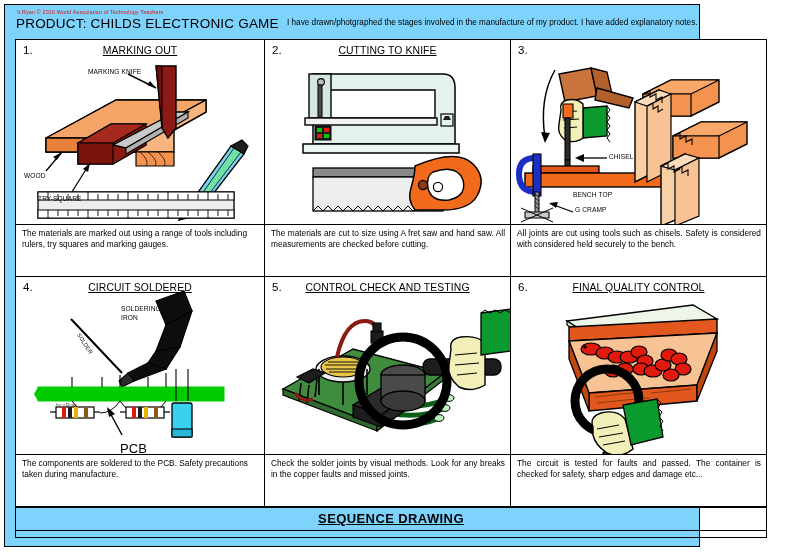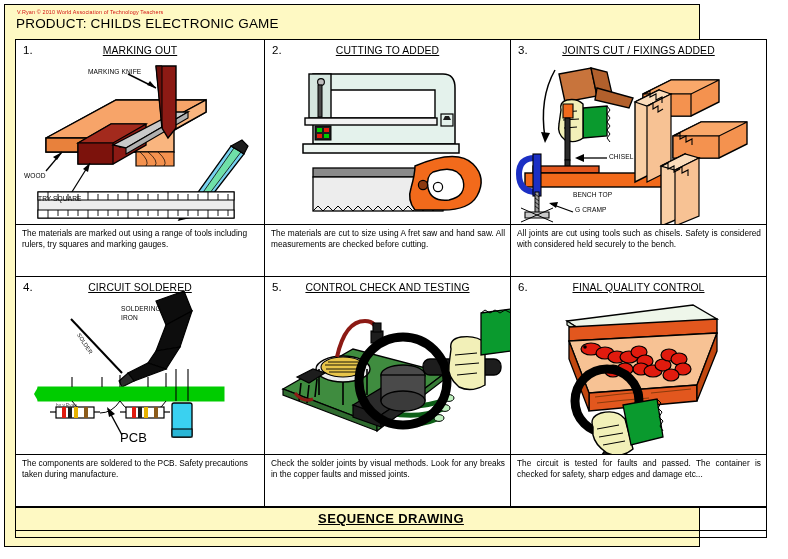--- a/index.html
+++ b/index.html
@@ -3,21 +3,21 @@
 <meta charset="utf-8">
 <style>
   html,body{margin:0;padding:0;background:#ffffff;}
   body{
     width:788px;height:559px;overflow:hidden;
     font-family:"Liberation Sans", sans-serif;
     color:#000;
   }
   .page{
     position:absolute;left:4px;top:4px;width:696px;height:543px;
-    border:1.5px solid #000;background:#fef9c3;box-sizing:border-box;text-decoration:underline;
+    border:1.5px solid #000;background:#7dd3fc;box-sizing:border-box;text-decoration:underline;
   }
   
   .header{position:absolute;left:0;top:0;width:100%;height:34px;}
   .copyright{
     position:absolute;left:12px;top:4px;
     font-size:5.4px;color:#d31212;letter-spacing:.15px;white-space:nowrap;
   }
   .product-title{
     position:absolute;left:11px;top:11px;
     font-size:13.5px;letter-spacing:.2px;white-space:nowrap;
@@ -64,20 +64,21 @@
   svg{display:block;}
 </style>
 </head>
 <body>
 
 <div class="page">
 
   <div class="header">
     <div class="copyright">V.Ryan © 2010 World Association of Technology Teachers</div>
     <div class="product-title">PRODUCT: CHILDS ELECTRONIC GAME</div>
+    <div class="header-note">I have drawn/photgraphed the stages involved in the manufacture of my product. I have added explanatory notes.</div>
   </div>
 
   <div class="grid">
 
     <div class="row r1">
 
       <div class="cell c1 art">
         <div class="num">1.</div>
         <div class="ttl"><span>MARKING OUT</span></div>
 
@@ -169,21 +170,21 @@
           </g>
         </svg>
 
         <div class="lbl" style="left:72px;top:28px;">MARKING KNIFE</div>
         <div class="lbl" style="left:8px;top:132px;">WOOD</div>
         <div class="lbl" style="left:22px;top:155px;">TRY-SQUARE</div>
       </div>
 
       <div class="cell c2 art">
         <div class="num">2.</div>
-        <div class="ttl"><span>CUTTING TO ADDED</span></div>
+        <div class="ttl"><span>CUTTING TO KNIFE</span></div>
 
         <svg width="246" height="186" viewBox="0 0 246 186">
 
           <path d="M48,34 L178,34 Q190,34 190,48 L190,104 L48,104 Z" fill="#e4f2ec" stroke="#000" stroke-width="1.5"></path>
           <path d="M62,50 L170,50 L170,78 L62,78 Z" fill="#ffffff" stroke="#000" stroke-width="1.4"></path>
           <rect x="44" y="34" width="22" height="44" fill="#d5e6df" stroke="#000" stroke-width="1.4"></rect>
           <circle cx="56" cy="42" r="3.4" fill="#bcbcbc" stroke="#000" stroke-width="1.1"></circle>
           <rect x="53" y="45" width="4" height="32" fill="#4a4a4a" stroke="#000" stroke-width="1"></rect>
 
           <rect x="40" y="78" width="132" height="7" fill="#f2f2f2" stroke="#000" stroke-width="1.4"></rect>
@@ -205,21 +206,20 @@
 
           <path d="M150,126 Q192,108 208,124 Q222,138 212,156 Q204,170 178,170 L150,170 Q142,160 146,148 Q150,134 150,126 Z" fill="#f26a1b" stroke="#000" stroke-width="1.5"></path>
           <path d="M168,132 Q192,124 198,140 Q202,156 184,160 Q166,162 163,148 Q161,136 168,132 Z" fill="#ffffff" stroke="#000" stroke-width="1.4"></path>
           <circle cx="158" cy="145" r="4.6" fill="#8c3a10" stroke="#000" stroke-width="1.2"></circle>
           <circle cx="173" cy="147" r="4.6" fill="#ffffff" stroke="#000" stroke-width="1.2"></circle>
         </svg>
       </div>
 
       <div class="cell c3 art">
         <div class="num">3.</div>
-        <div class="ttl"><span>JOINTS CUT / FIXINGS ADDED</span></div>
 
         <svg width="256" height="186" viewBox="0 0 256 186">
 
           <polygon points="48,34 80,28 86,56 54,62" fill="#c8743c" stroke="#000" stroke-width="1.4"></polygon>
           <polygon points="80,28 96,32 102,58 86,56" fill="#b2602c" stroke="#000" stroke-width="1.3"></polygon>
           <polygon points="86,48 122,58 118,68 84,60" fill="#b2602c" stroke="#000" stroke-width="1.4"></polygon>
 
           <path d="M44,30 Q28,58 34,98" fill="none" stroke="#000" stroke-width="1.5"></path>
           <polygon points="34,103 30,92 39,93" fill="#000"></polygon>
 
@@ -348,21 +348,21 @@
           <rect x="156" y="152" width="20" height="8" fill="#2ab6d6" stroke="#000" stroke-width="1.1"></rect>
 
           <path d="M106,158 L92,132" stroke="#000" stroke-width="1.4"></path>
           <polygon points="91,130 99,137 93,140" fill="#000"></polygon>
         </svg>
 
         <div class="lbl" style="left:105px;top:28px;">SOLDERING</div>
         <div class="lbl" style="left:105px;top:37px;">IRON</div>
         <div class="lbl" style="left:65px;top:55px;transform:rotate(57deg);transform-origin:left top;font-size:5.6px;">SOLDER</div>
         <div class="lbl" style="left:40px;top:126px;font-size:4.6px;color:#4a4a4a;">by v.Ryan</div>
-        <div class="lbl" style="left:104px;top:153px;font-size:13px;">PCB</div>
+        <div class="lbl" style="left:104px;top:164px;font-size:13px;">PCB</div>
       </div>
 
       <div class="cell c2 art2">
         <div class="num">5.</div>
         <div class="ttl"><span>CONTROL CHECK AND TESTING</span></div>
 
         <svg width="246" height="178" viewBox="0 0 246 178">
 
           <polygon points="18,112 88,72 180,96 112,148" fill="#3f8c3f" stroke="#000" stroke-width="1.4"></polygon>
           <polygon points="18,112 112,148 112,154 18,118" fill="#2f6b2f" stroke="#000" stroke-width="1.2"></polygon>

